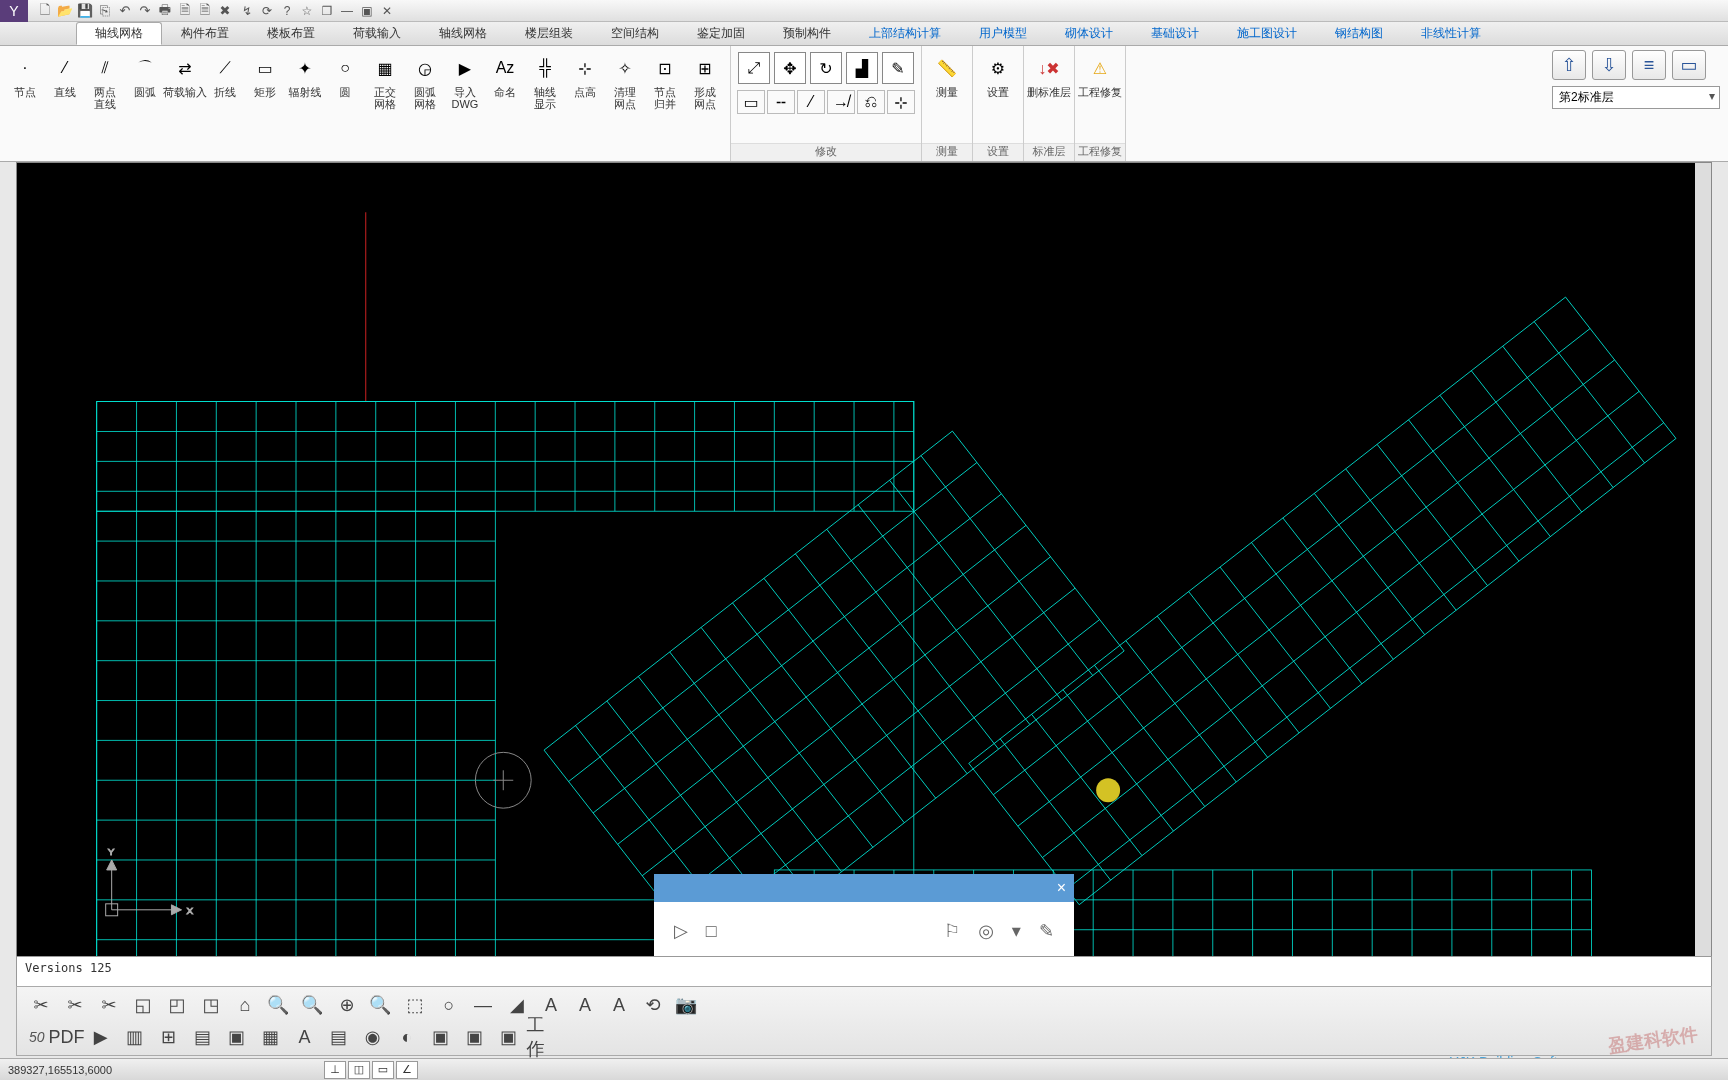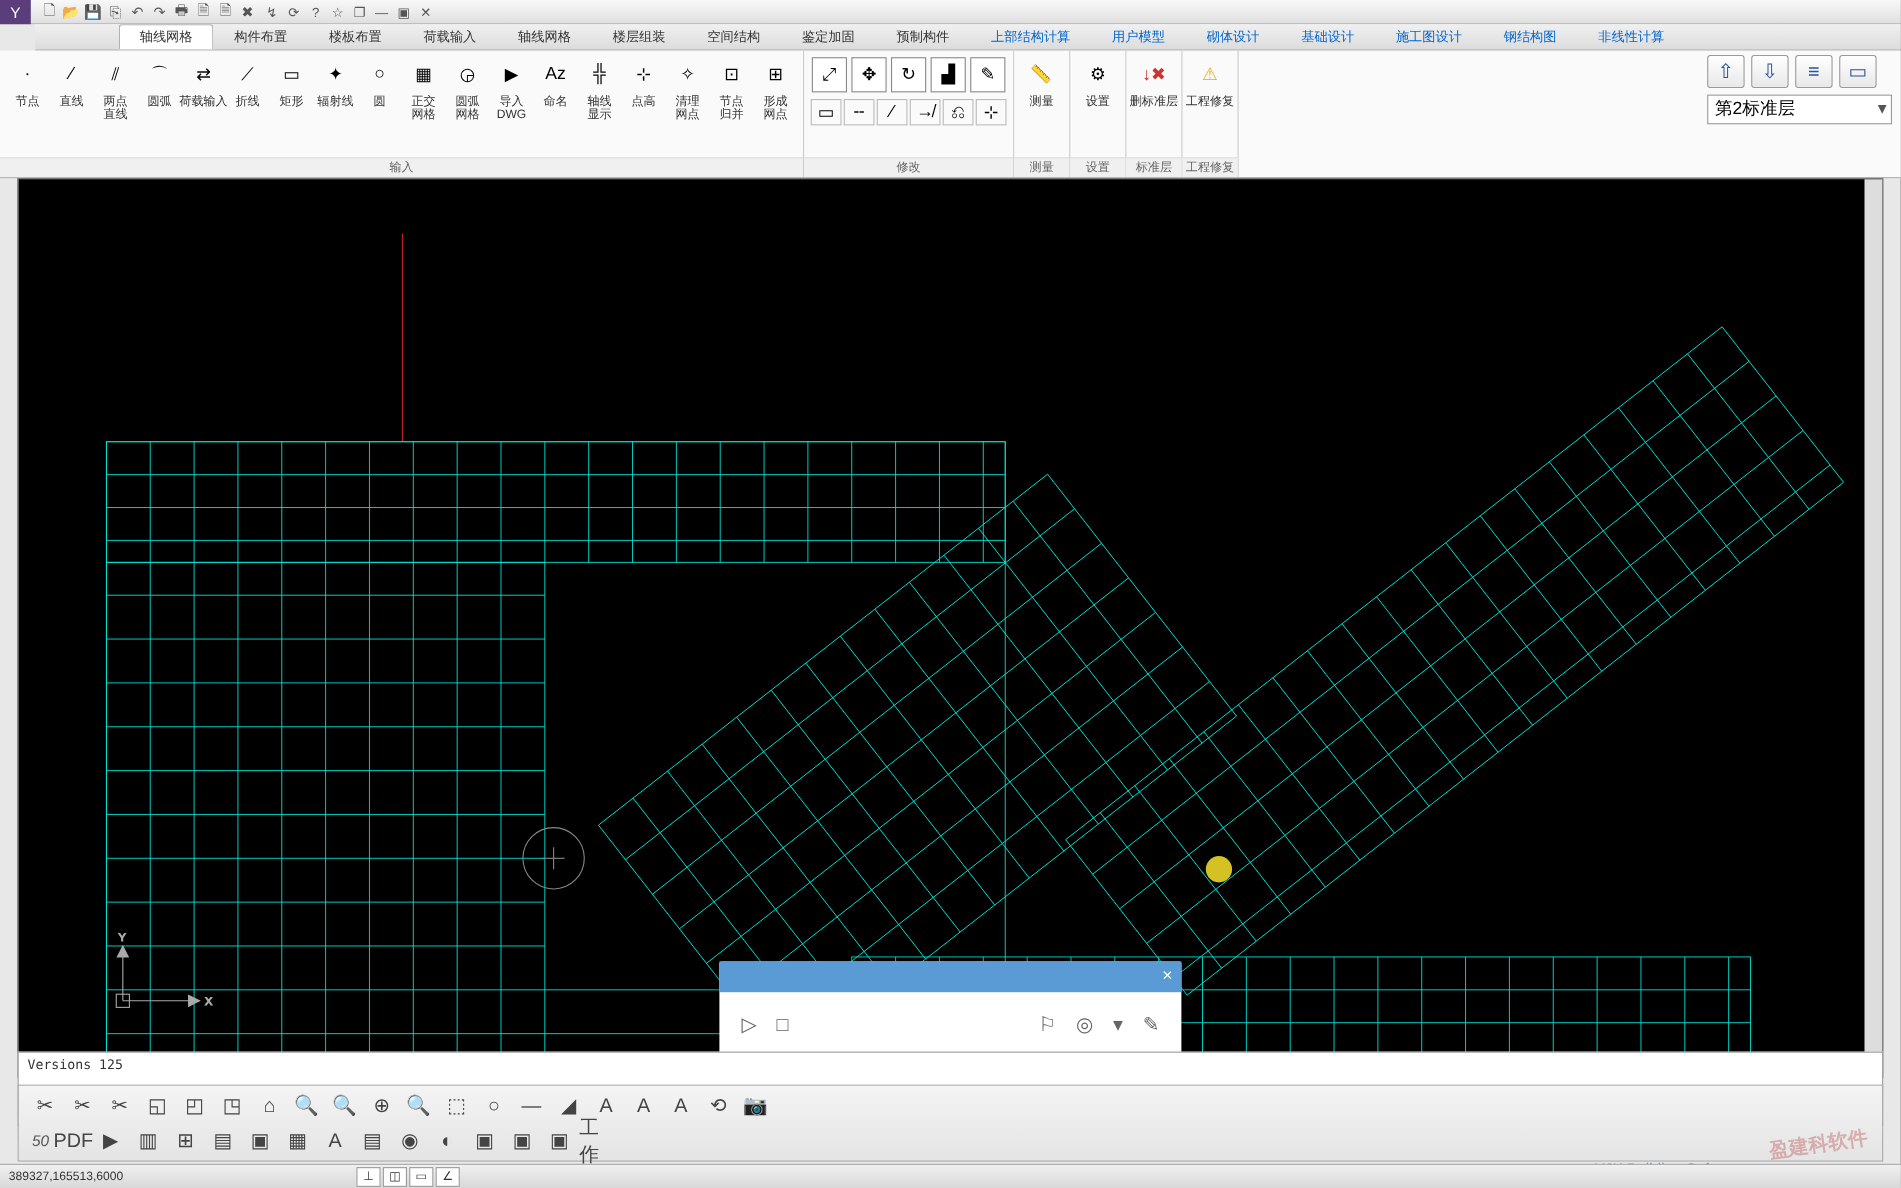--- a/index.html
+++ b/index.html
@@ -8,40 +8,40 @@
 
 .titlebar { height: 22px; background: linear-gradient(#f8f8f8,#e0e0e0); display: flex; align-items: center; font-size: 12px; color: #555; border-bottom: 1px solid #bbb; }
 .titlebar .logo { width: 28px; height: 22px; background: #5a3d7a; margin-right: 4px; display:flex;align-items:center;justify-content:center;color:#fff;font-size:14px;}
 .titlebar .qat { display: flex; gap: 2px; padding: 0 4px; }
 .titlebar .qat span { width: 18px; height: 18px; display: inline-flex; align-items:center; justify-content:center; font-size: 13px; color: #555; cursor: pointer; }
 .titlebar .title { flex: 1; text-align: center; color: #888; font-size: 11px; }
 .titlebar .winbtns { display: flex; gap: 2px; padding-right: 4px; }
 .titlebar .winbtns span { width: 18px; height: 16px; display:inline-flex;align-items:center;justify-content:center;font-size:12px;color:#555;cursor:pointer; }
 
 
-.menutabs { height: 24px; background: linear-gradient(#f0f0f0,#dcdcdc); display: flex; align-items: stretch; border-bottom: 1px solid #aaa; font-size: 12px; margin-left: 32px; }
+.menutabs { height: 24px; background: linear-gradient(#f0f0f0,#dcdcdc); display: flex; align-items: stretch; border-bottom: 1px solid #aaa; font-size: 12px; }
 .menutabs .blank { width: 76px; }
 .menutabs .tab { padding: 4px 18px; border: 1px solid transparent; color: #333; cursor: pointer; display:flex;align-items:center; }
 .menutabs .tab.active { background: #fff; border: 1px solid #aaa; border-bottom: 1px solid #fff; border-radius: 3px 3px 0 0; }
 .menutabs .tab.blue { color: #0066cc; }
 .menutabs .spacer { flex: 1; }
 
 
 .ribbon { height: 116px; background: #fafafa; border-bottom: 1px solid #aaa; display: flex; }
 .rgroup { border-right: 1px solid #ccc; display: flex; flex-direction: column; }
 .rgroup .tools { flex: 1; display: flex; align-items: flex-start; padding: 4px 6px; gap: 2px; }
 .rgroup .gtitle { height: 18px; text-align: center; font-size: 11px; color: #666; background: #f0f0f0; border-top: 1px solid #ddd; }
 .rbtn { display: flex; flex-direction: column; align-items: center; width: 38px; cursor: pointer; padding-top: 2px; }
 .rbtn .ico { width: 32px; height: 32px; display:flex;align-items:center;justify-content:center; }
 .rbtn .lbl { font-size: 11px; color: #333; text-align: center; line-height: 12px; margin-top: 2px; white-space: pre; }
 .rbtn.sm .ico { width:20px; height:20px; }
 .rbtn.sm { width:auto; flex-direction:row; gap:2px; }
 .row { display:flex; gap:2px; align-items:center; }
 .icobox { width:32px;height:32px;border:1px solid #888;background:#fff;display:flex;align-items:center;justify-content:center; }
-.dropdown { background:#fff; border:1px solid #999; font-size:16px; padding:2px 20px 2px 6px; position:relative; }
+.dropdown { background:#fff; border:1px solid #999; font-size:12px; padding:2px 20px 2px 6px; position:relative; }
 .dropdown::after { content:"▾"; position:absolute; right:4px; color:#555; }
 
 
 .rightnav { margin-left:auto; display:flex; flex-direction:column; padding:4px 8px; gap:6px; }
 .rightnav .navrow { display:flex; gap:6px; }
 .rightnav .navbtn { width:34px;height:30px;border:1px solid #999;background:linear-gradient(#fff,#e8e8e8);border-radius:3px;display:flex;align-items:center;justify-content:center;font-size:18px;color:#2a5599;cursor:pointer; }
 
 
 .canvas-wrap { position:absolute; top:162px; left:16px; right:16px; bottom:100px; background:#000; border:1px solid #888; }
 .canvas-wrap svg { width:100%; height:100%; }
@@ -206,21 +206,20 @@
           <div class="ico">⊡</div>
           <div class="lbl">节点
 归并</div>
         </div>
         <div class="rbtn">
           <div class="ico">⊞</div>
           <div class="lbl">形成
 网点</div>
         </div>
       </div>
-    <div class="gtitle">输入</div>
   </div>
   <div class="rgroup">
     <div class="tools" style="flex-direction:column;gap:4px;">
       <div class="row" id="g2big">
           <div class="rbtn" style="width: 34px;">
             <div class="ico icobox">⤢</div>
           </div>
           <div class="rbtn" style="width: 34px;">
             <div class="ico icobox">✥</div>
           </div>

